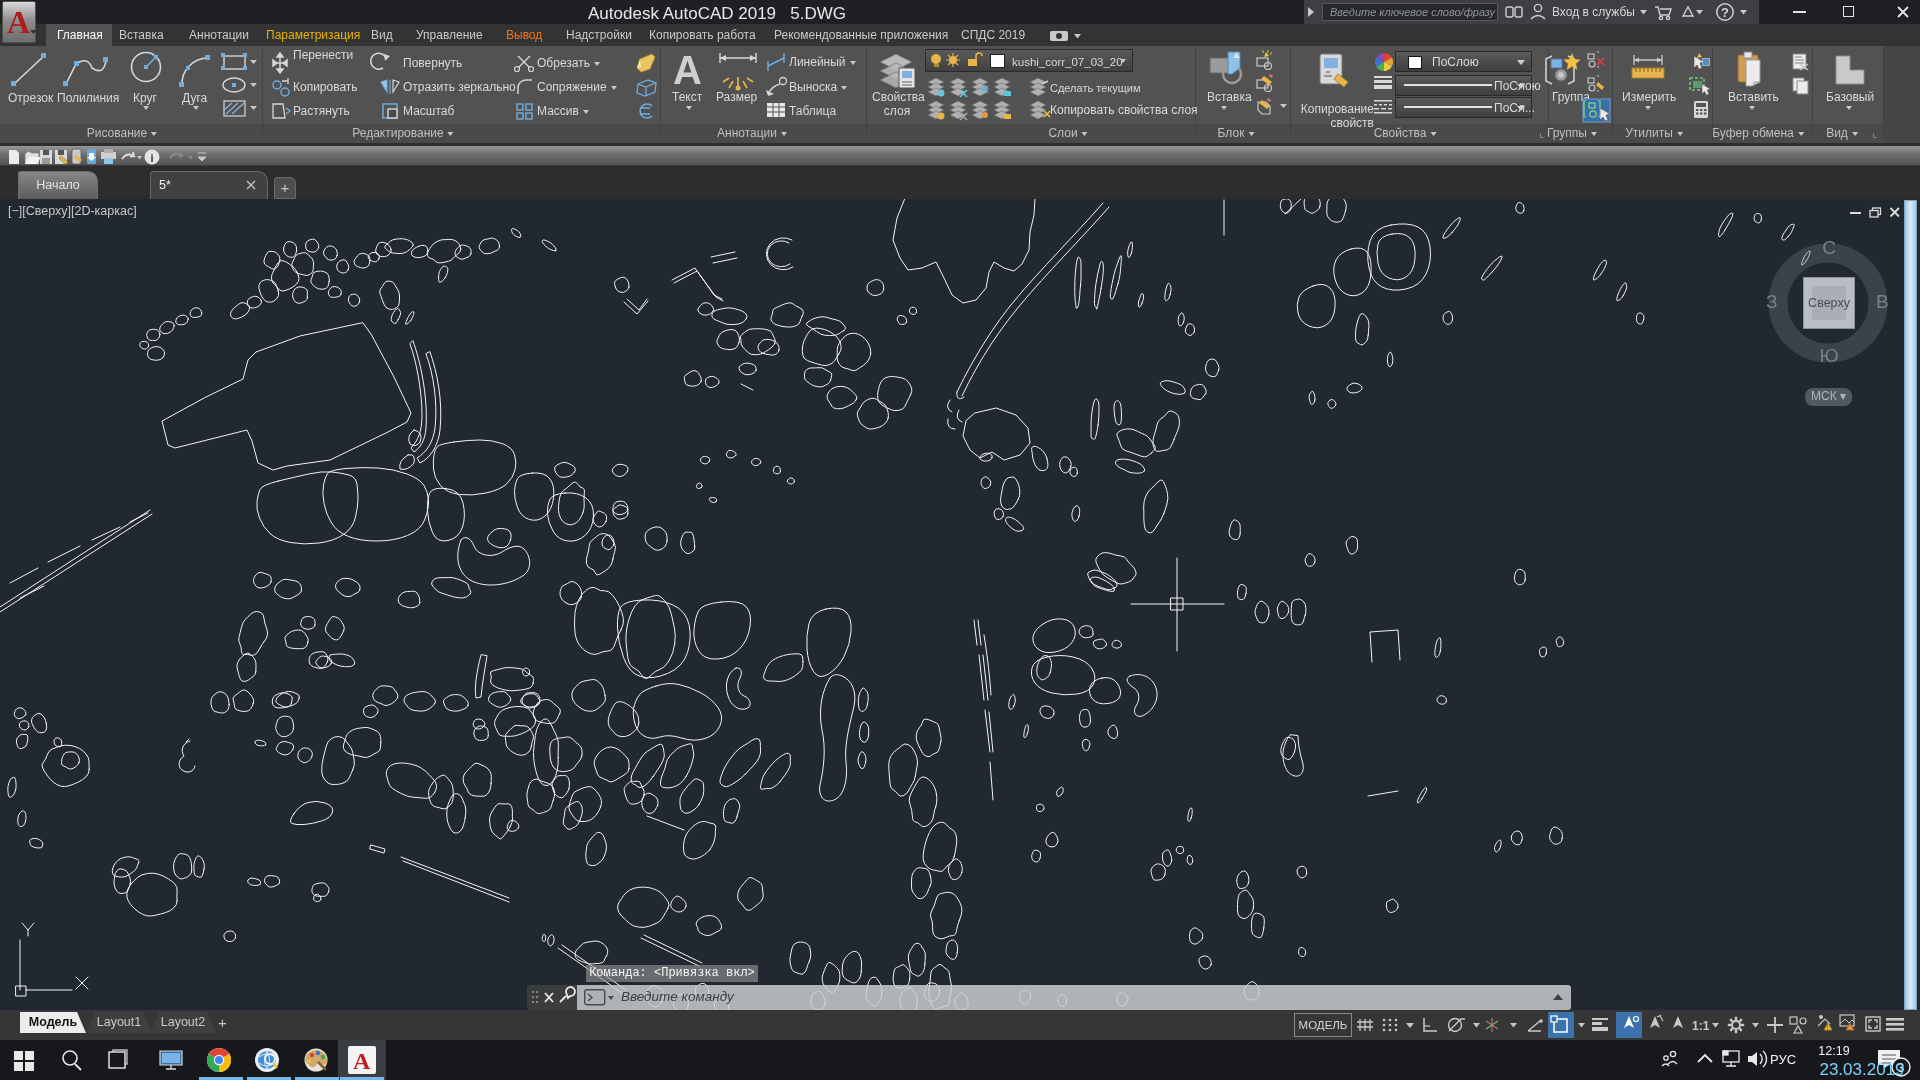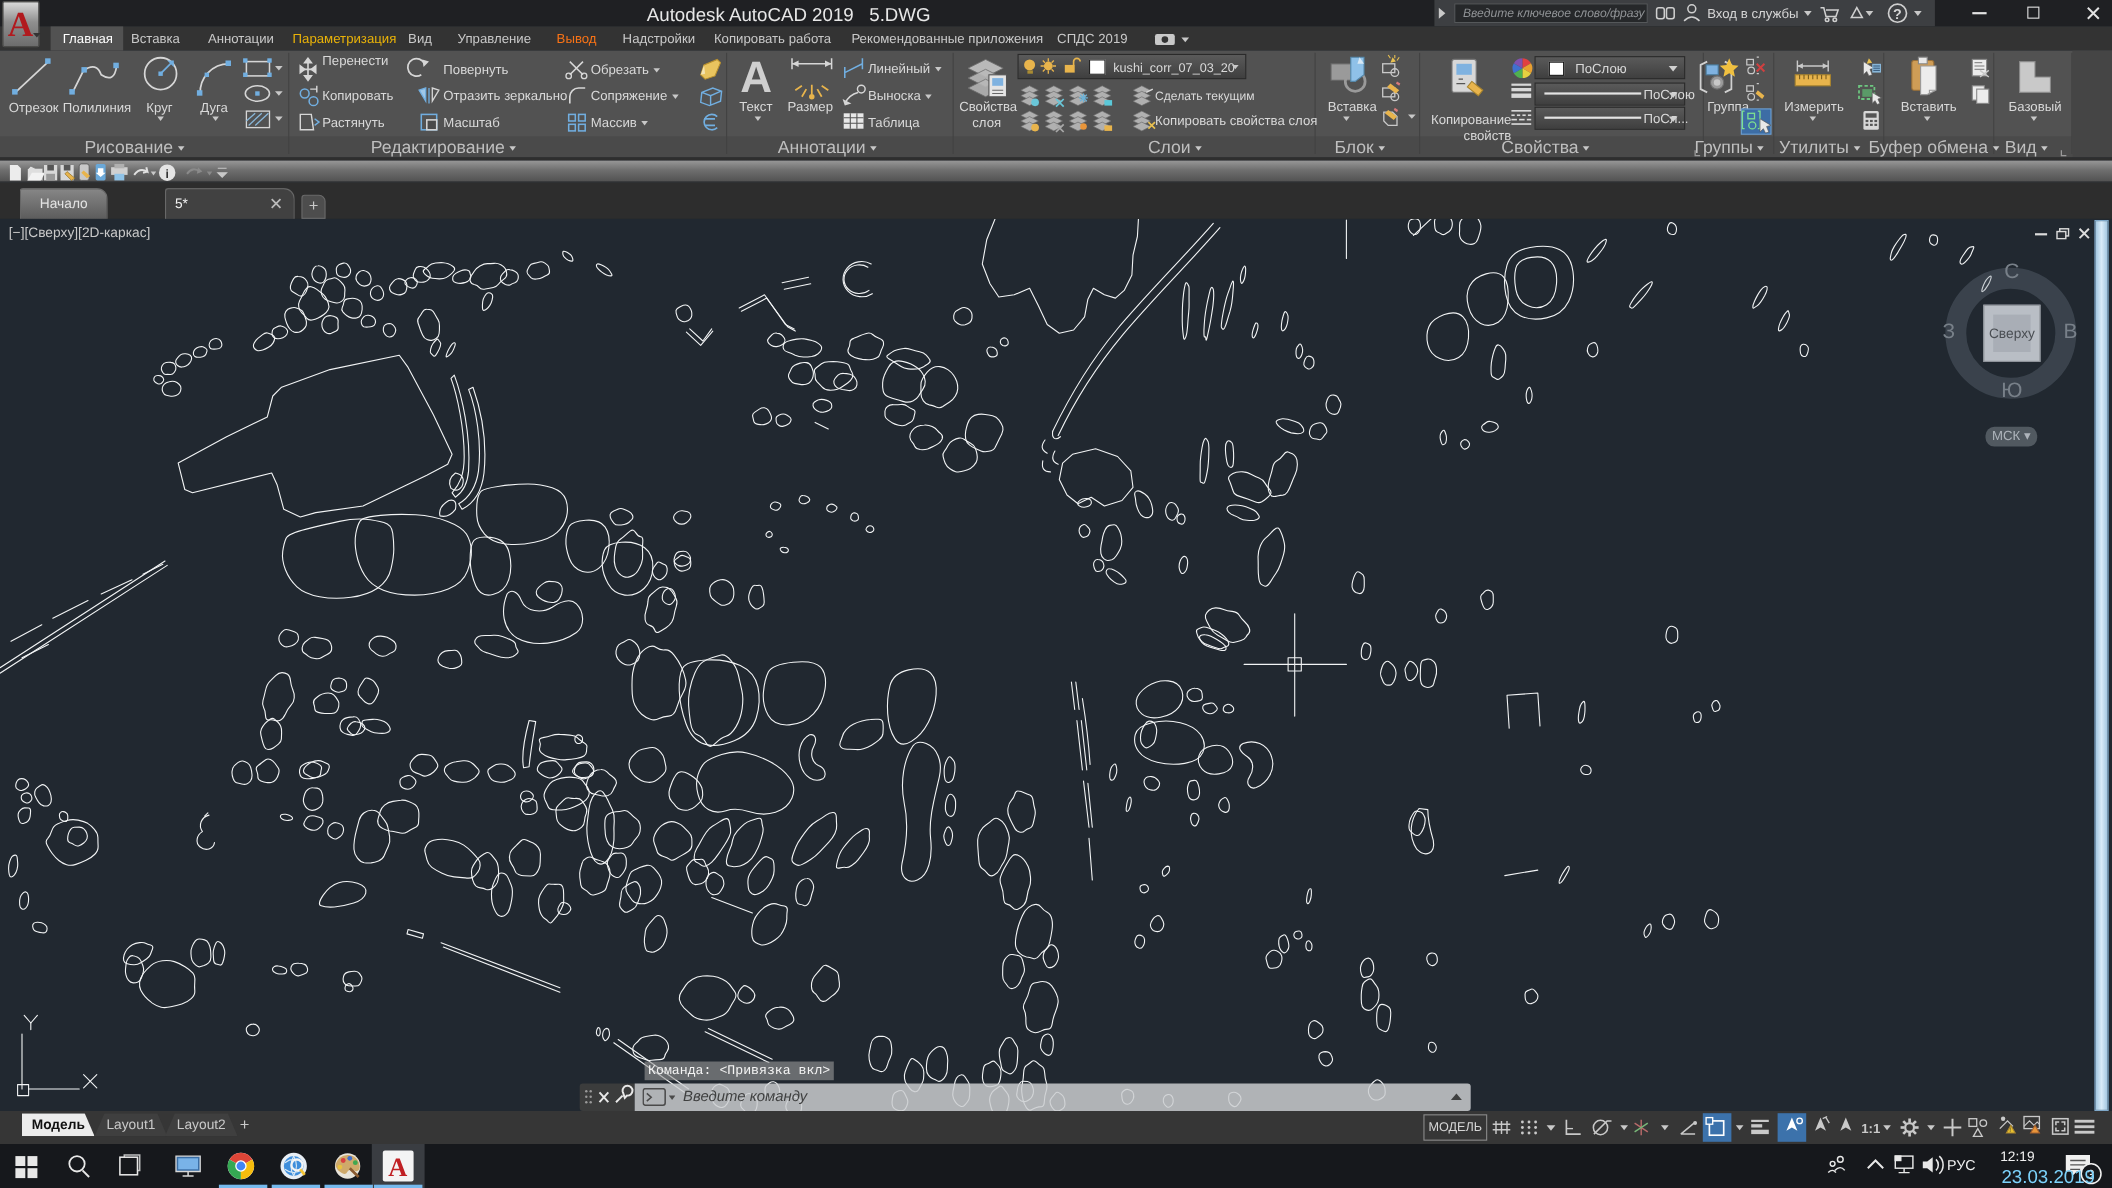--- a/index.html
+++ b/index.html
@@ -1,18 +1,18 @@
 <!DOCTYPE html>
 <html><head><meta charset="utf-8"><title>AutoCAD</title><style>
 *{margin:0;padding:0;box-sizing:border-box}
 html,body{width:1920px;height:1080px;overflow:hidden;background:#212830;
  font-family:"Liberation Sans",sans-serif;-webkit-font-smoothing:antialiased}
 .ab{position:absolute}
 .txt{position:absolute;white-space:nowrap;color:#d9d9d9;font-size:12px;line-height:14px}
-.pl{position:absolute;white-space:nowrap;color:#bfbfbf;font-size:16px}
+.pl{position:absolute;white-space:nowrap;color:#bfbfbf;font-size:12px}
 .dn{display:inline-block;width:0;height:0;border-left:3.5px solid transparent;
  border-right:3.5px solid transparent;border-top:4px solid #c8c8c8;vertical-align:middle;margin-left:4px}
 .sep{position:absolute;top:48px;height:92px;width:1px;background:#424242}
 .tb{position:absolute;top:24px;height:22px;color:#d0d0d0;font-size:12px;line-height:22px}
 </style></head><body>
 <div class="ab" style="left:0;top:0;width:1920px;height:24px;background:#1f2023"></div>
 <div class="ab" style="left:2px;top:1px;width:34px;height:42px;background:linear-gradient(#d9d9d9,#8f8f8f 45%,#6c6c6c);border:1px solid #50504e;border-radius:2px;z-index:30"></div>
 <svg class="ab" style="left:4px;top:4px;z-index:31" width="34" height="36" viewBox="0 0 34 36">
     <text x="3" y="29" font-family="Liberation Serif,serif" font-weight="bold" font-size="32" fill="#b11a1e">A</text>
     <path d="M26,26 l7,0 l-3.5,4 z" fill="#333"></path>
@@ -865,21 +865,21 @@
           <circle cx="6" cy="7" r="1.1"></circle>
           <circle cx="10" cy="7" r="1.1"></circle>
           <circle cx="6" cy="12" r="1.1"></circle>
           <circle cx="10" cy="12" r="1.1"></circle>
           <circle cx="6" cy="17" r="1.1"></circle>
           <circle cx="10" cy="17" r="1.1"></circle>
         </g>
         <path d="M18,8 L26,17 M26,8 L18,17" stroke="#e8e8e8" stroke-width="1.8"></path>
         <path d="M33,17 l6,-6 m0,-4 a4.5,4.5 0 1 1 4,4 l-2,2 z" fill="none" stroke="#e8e8e8" stroke-width="1.8"></path>
       </svg></div>
-    <div class="ab" style="left:50px;top:0;width:760px;height:25px;background:rgba(204,206,208,0.84);border-radius:0 3px 3px 0">
+    <div class="ab" style="left:50px;top:0;width:994px;height:25px;background:rgba(204,206,208,0.84);border-radius:0 3px 3px 0">
       <svg class="ab" style="left:7px;top:4px" width="30" height="17">
         <rect x="0.7" y="0.7" width="20" height="15" rx="2" fill="none" stroke="#4a4a4a" stroke-width="1.4"></rect>
         <path d="M4,5 l4,3.5 l-4,3.5" fill="none" stroke="#4a4a4a" stroke-width="1.4"></path>
         <path d="M24,7 l6,0 l-3,4 z" fill="#4a4a4a"></path>
       </svg>
       <div class="ab" style="left:44px;top:4px;color:#3f4040;font-size:13.5px;font-style:italic">Введите команду</div>
       <div class="ab" style="right:8px;top:9px;width:0;height:0;border-left:5px solid transparent;border-right:5px solid transparent;border-bottom:6px solid #3f4040"></div>
     </div>
   </div>
 <div class="ab" style="left:0;top:1010px;width:1920px;height:30px;background:#363636"></div>

